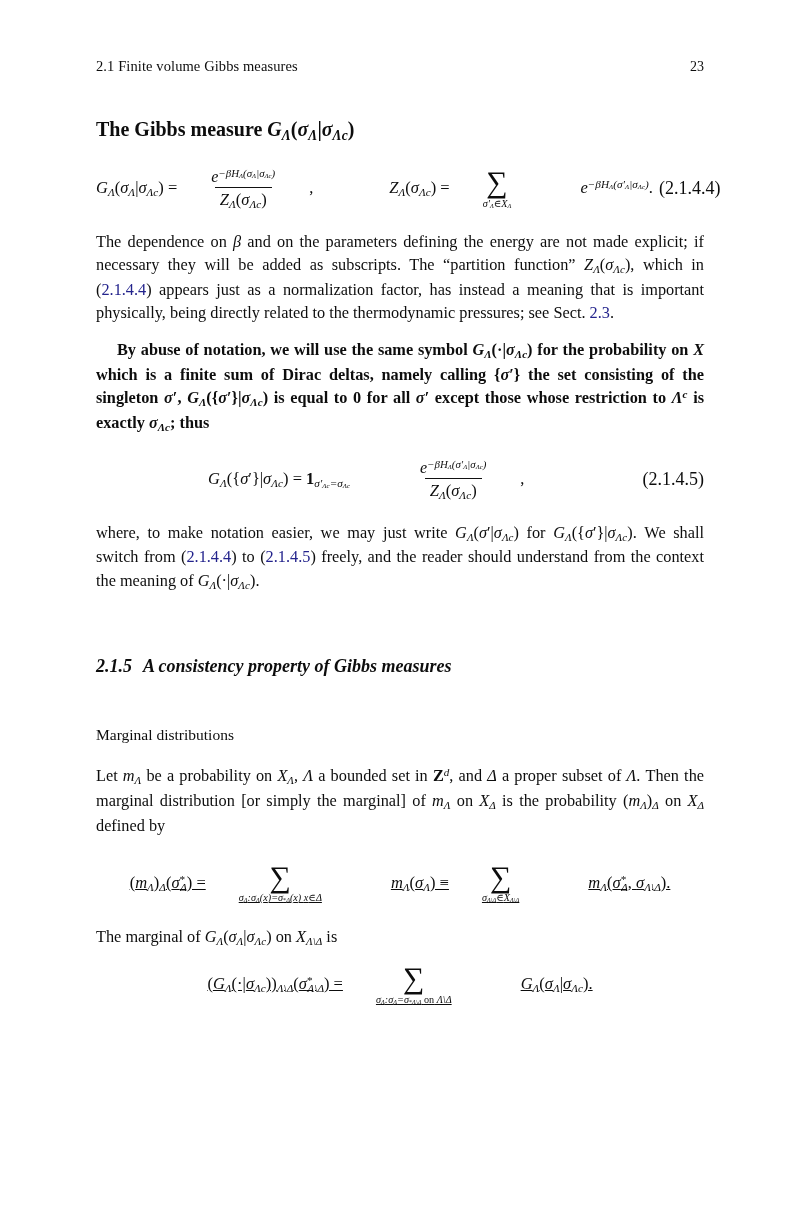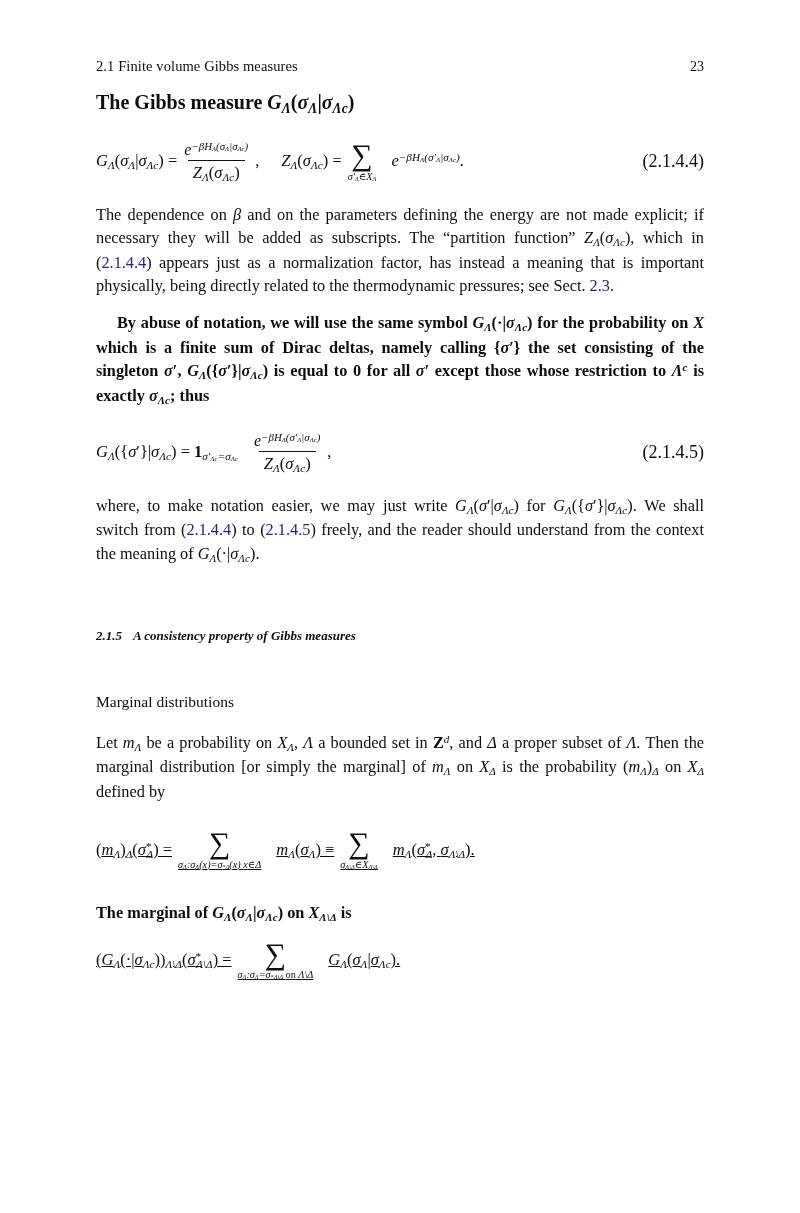--- a/index.html
+++ b/index.html
@@ -27,34 +27,34 @@
     top: 58px;
     width: 608px;
   }
 
   
   .runhead {
     display: flex;
     justify-content: space-between;
     align-items: baseline;
     font-size: 14.5px;
-    margin-bottom: 15px;
+    margin-bottom: 42px;
   }
   .runhead .rh-title { letter-spacing: .1px; }
   .runhead .rh-page { font-weight: normal; font-size: 14px; }
 
   
   h3.bold-head {
     font-size: 20px;
     font-weight: bold;
     margin: 0 0 22px 0;
     line-height: 1.25;
   }
   h2.sub-head {
-    font-size: 13px;
+    font-size: 18px;
     font-weight: bold;
     font-style: italic;
     margin: 0 0 26px 0;
     line-height: 1.25;
   }
   h2.sub-head .num {
     font-style: italic;
     margin-right: 11px;
   }
   h3.marg-head {
@@ -105,22 +105,23 @@
   .eq-row {
     display: flex;
     align-items: center;
     margin: 22px 0 20px 0;
     width: 100%;
   }
   .eq-body {
     flex: 1 1 auto;
     display: flex;
     align-items: center;
-    justify-content: flex-start;
+    justify-content: center;
     font-size: 16.5px;
+    gap: 27px;
   }
   .eq-tag {
     flex: 0 0 auto;
     font-size: 18px;
     white-space: nowrap;
     padding-left: 6px;
   }
   .frac {
     display: inline-flex;
     flex-direction: column;
@@ -263,21 +264,21 @@
         <span class="nobr"><span class="mi">m</span><span class="sub">Λ</span>(<span class="mi">σ</span><span class="sub">Λ</span>)&nbsp;≡</span>
         <span class="bigsum">
           <span class="sigma">∑</span>
           <span class="lim">σ<span class="subsup">Λ\Δ</span>∈<span class="cal">X</span><span class="subsup">Λ\Δ</span></span>
         </span>
         <span class="sp"></span>
         <span class="nobr"><span class="mi">m</span><span class="sub">Λ</span>(<span class="mi">σ</span><span class="sup"><span class="star">*</span></span><span class="sub" style="margin-left:-5px;">Δ</span>,&nbsp;<span class="mi">σ</span><span class="sub">Λ\Δ</span>).</span>
       </div>
     </div>
 
-    <p class="body noindent" style="margin-top:31px;font-weight:bold;">
+    <p class="body noindent" style="margin-top:22px;">
       The marginal of <span class="mi">G</span><span class="sub">Λ</span>(<span class="mi">σ</span><span class="sub">Λ</span>|<span class="mi">σ</span><span class="sub">Λ<i>c</i></span>) on <span class="cal">X</span><span class="sub">Λ\Δ</span> is
     </p>
 
     <div class="eq-row eq-center" style="margin-top:14px;">
       <div class="eq-body">
         <span class="nobr">(<span class="mi">G</span><span class="sub">Λ</span>(·|<span class="mi">σ</span><span class="sub">Λ<i>c</i></span>))<span class="sub">Λ\Δ</span>(<span class="mi">σ</span><span class="sup"><span class="star">*</span></span><span class="sub" style="margin-left:-5px;">Λ\Δ</span>)&nbsp;=</span>
         <span class="bigsum">
           <span class="sigma">∑</span>
           <span class="lim">σ<span class="subsup">Λ</span>:σ<span class="subsup">Λ</span>=σ<span class="subsup"><span class="star">*</span></span><span class="subsup">Λ\Δ</span>&nbsp;<span class="mu">on</span>&nbsp;Λ\Δ</span>
         </span>

